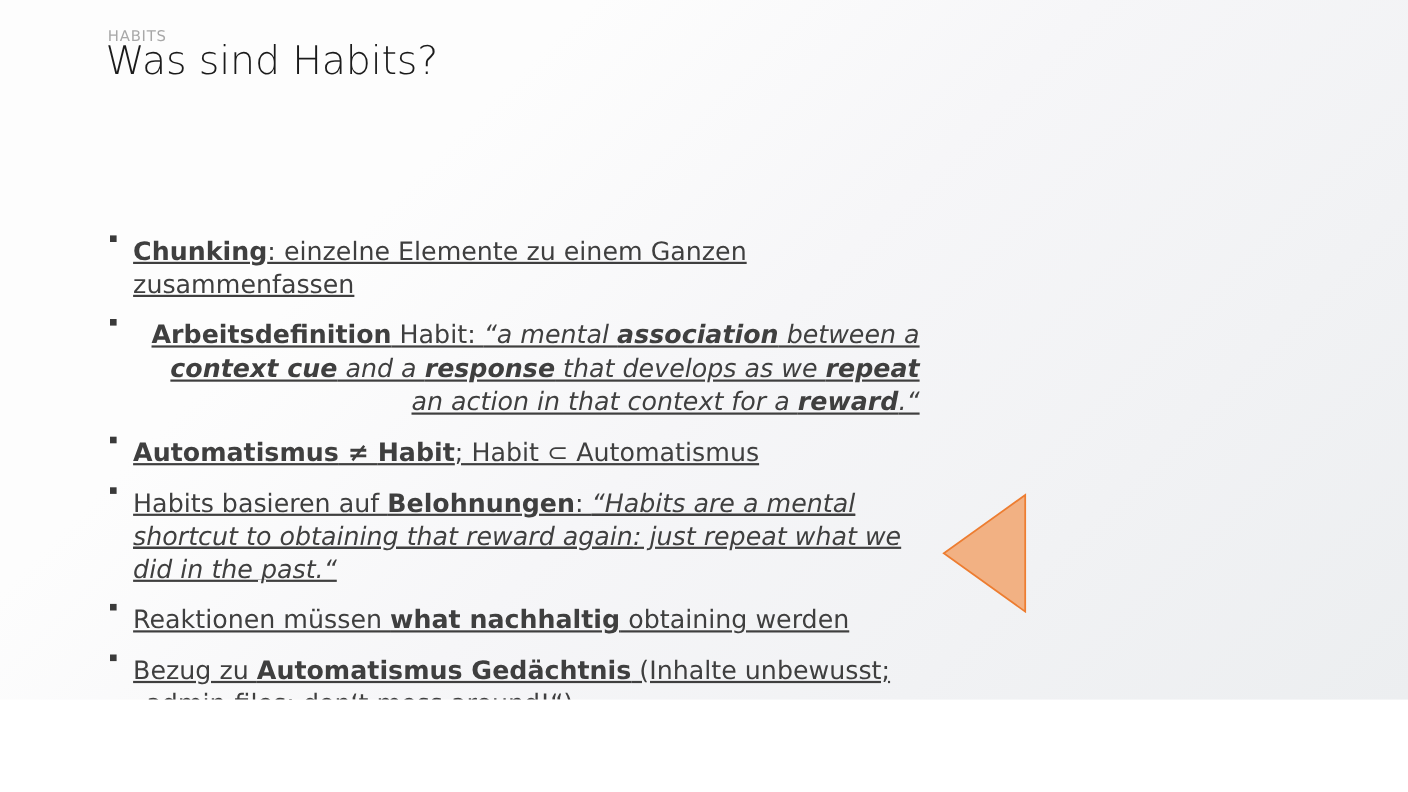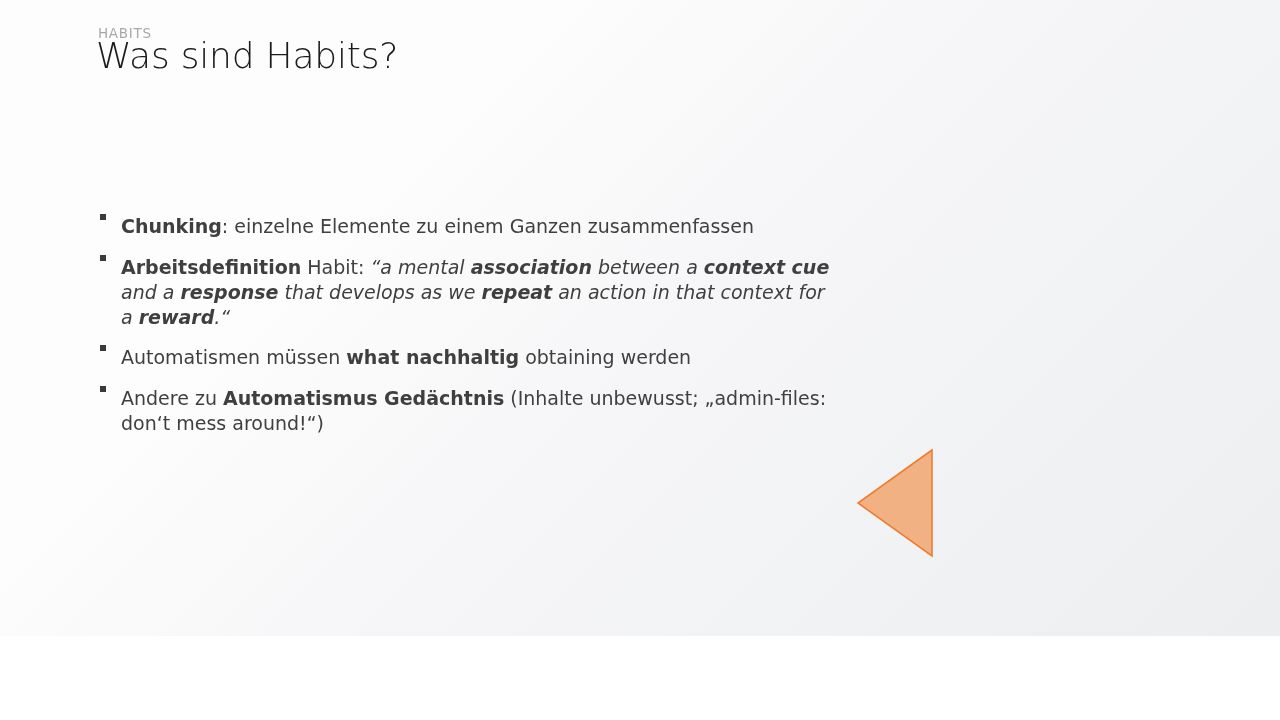--- a/index.html
+++ b/index.html
@@ -59,24 +59,25 @@
     position: absolute;
     left: 96px;
     top: 214px;
     width: 740px;
   }
 
   .bullet-row {
     position: relative;
     padding-left: 25px;
     margin-bottom: 15.5px;
-    font-size: 19px;
+    font-size: 23px;
     line-height: 1.32;
     color: #3f3f3f;
     font-weight: 400;
+    text-decoration: underline;
   }
 
   .bullet-row:last-child {
     margin-bottom: 0;
   }
 
   .bullet-mark {
     position: absolute;
     left: 4px;
     top: 0.62em;
@@ -119,31 +120,39 @@
 
   <div id="eyebrow" style="color: rgb(168, 168, 168);">HABITS</div>
 
   <div id="title" style="color: rgb(27, 27, 27);">Was sind Habits?</div>
 
   <div id="body">
       <div class="bullet-row" style="color: rgb(63, 63, 63);">
         <span class="bullet-mark" style="background: rgb(58, 58, 58);"></span>
         <span class="bullet-text"><span class="b">Chunking</span><span>: einzelne Elemente zu einem Ganzen zusammenfassen</span></span>
       </div>
-      <div class="bullet-row" style="color: rgb(63, 63, 63);">
+      <div class="bullet-row" style="color: rgb(63, 63, 63); text-align: right;">
         <span class="bullet-mark" style="background: rgb(58, 58, 58);"></span>
         <span class="bullet-text"><span class="b">Arbeitsdefinition</span><span> Habit: </span><span class="i">“a mental </span><span class="bi">association</span><span class="i"> between a </span><span class="bi">context cue</span><span class="i"> and a </span><span class="bi">response</span><span class="i"> that develops as we </span><span class="bi">repeat</span><span class="i"> an action in that context for a </span><span class="bi">reward</span><span class="i">.“</span></span>
       </div>
       <div class="bullet-row" style="color: rgb(63, 63, 63);">
         <span class="bullet-mark" style="background: rgb(58, 58, 58);"></span>
-        <span class="bullet-text"><span>Automatismen müssen </span><span class="b">what nachhaltig</span><span> obtaining werden</span></span>
+        <span class="bullet-text"><span class="b">Automatismus</span><span class="b"> ≠ </span><span class="b">Habit</span><span>; Habit ⊂ Automatismus</span></span>
       </div>
       <div class="bullet-row" style="color: rgb(63, 63, 63);">
         <span class="bullet-mark" style="background: rgb(58, 58, 58);"></span>
-        <span class="bullet-text"><span>Andere zu </span><span class="b">Automatismus Gedächtnis</span><span> (Inhalte unbewusst; „admin-files: don‘t mess around!“)</span></span>
+        <span class="bullet-text"><span>Habits basieren auf </span><span class="b">Belohnungen</span><span>: </span><span class="iu">“Habits are a mental shortcut to obtaining that reward again</span><span class="i">: just repeat what we did in the past.“</span></span>
+      </div>
+      <div class="bullet-row" style="color: rgb(63, 63, 63);">
+        <span class="bullet-mark" style="background: rgb(58, 58, 58);"></span>
+        <span class="bullet-text"><span>Reaktionen müssen </span><span class="b">what nachhaltig</span><span> obtaining werden</span></span>
+      </div>
+      <div class="bullet-row" style="color: rgb(63, 63, 63);">
+        <span class="bullet-mark" style="background: rgb(58, 58, 58);"></span>
+        <span class="bullet-text"><span>Bezug zu </span><span class="b">Automatismus Gedächtnis</span><span> (Inhalte unbewusst; „admin-files: don‘t mess around!“)</span></span>
       </div>
     </div>
 
   <div id="triangle-shape">
     <svg viewBox="0 0 74 106" preserveAspectRatio="none" aria-hidden="true">
       <polygon id="tri-poly" points="74,0 0,53 74,106" fill="#f2b183" stroke="#ed7d31" stroke-width="1.6" stroke-linejoin="miter"></polygon>
     </svg>
   </div>
 
 </div>

